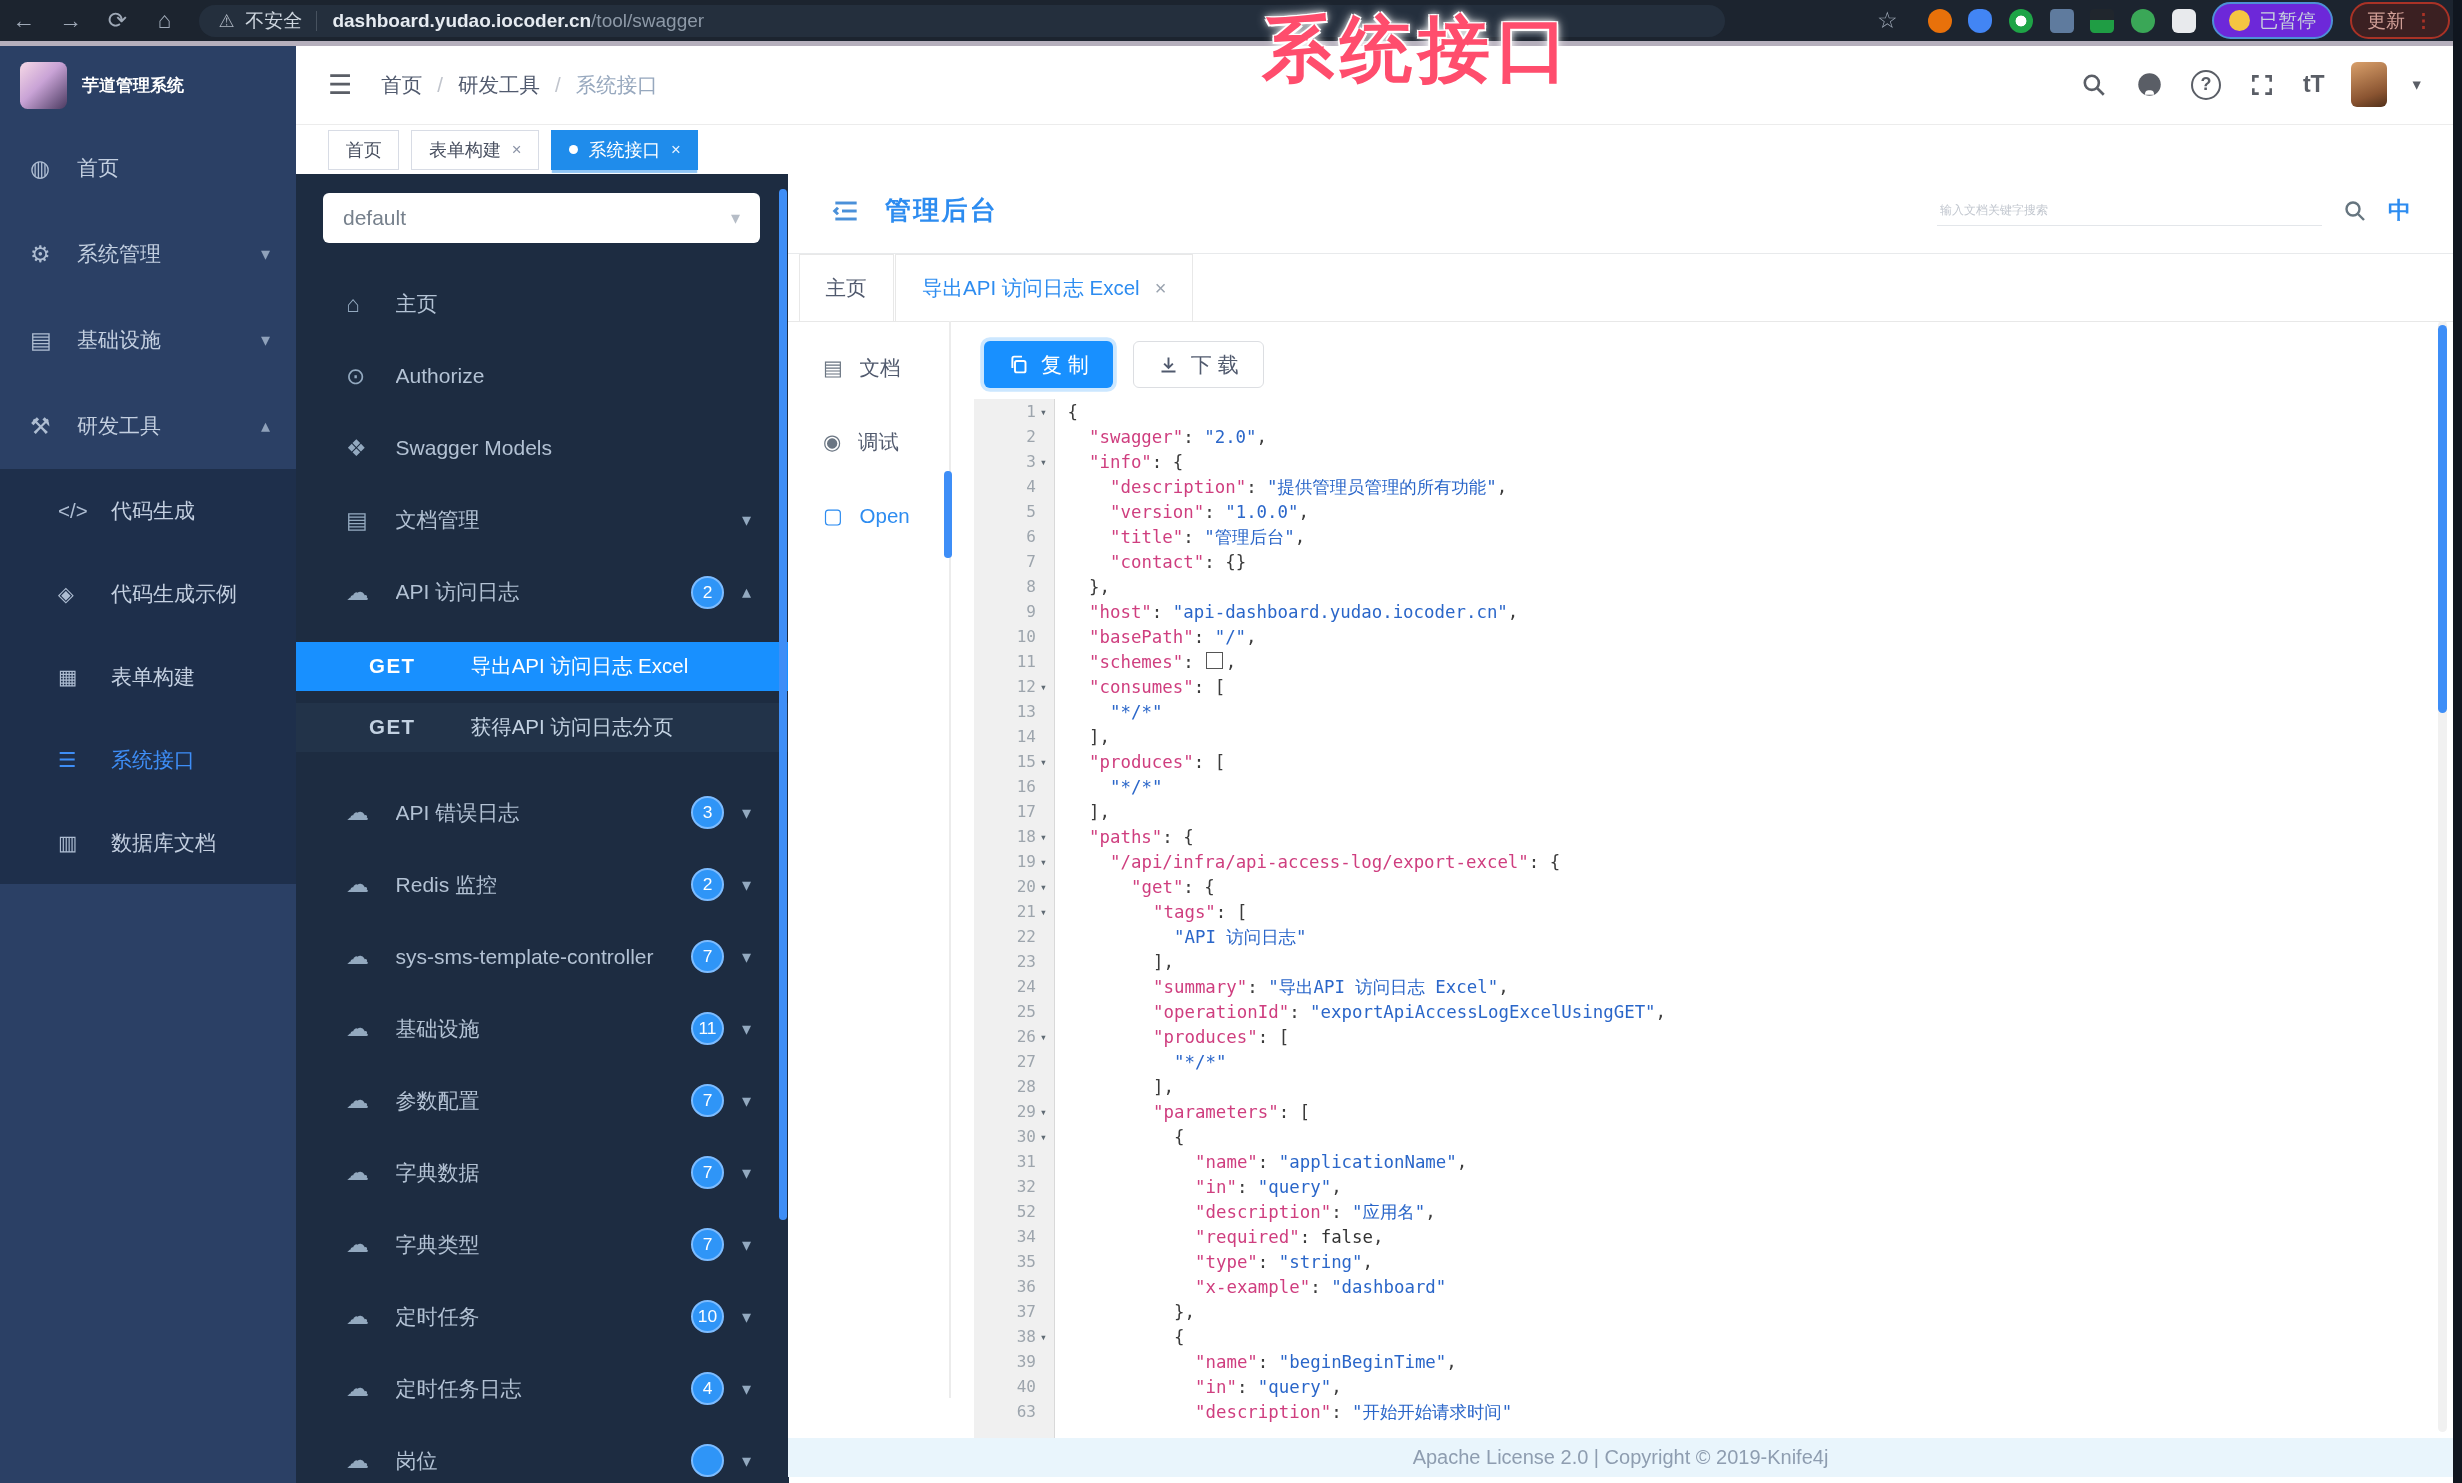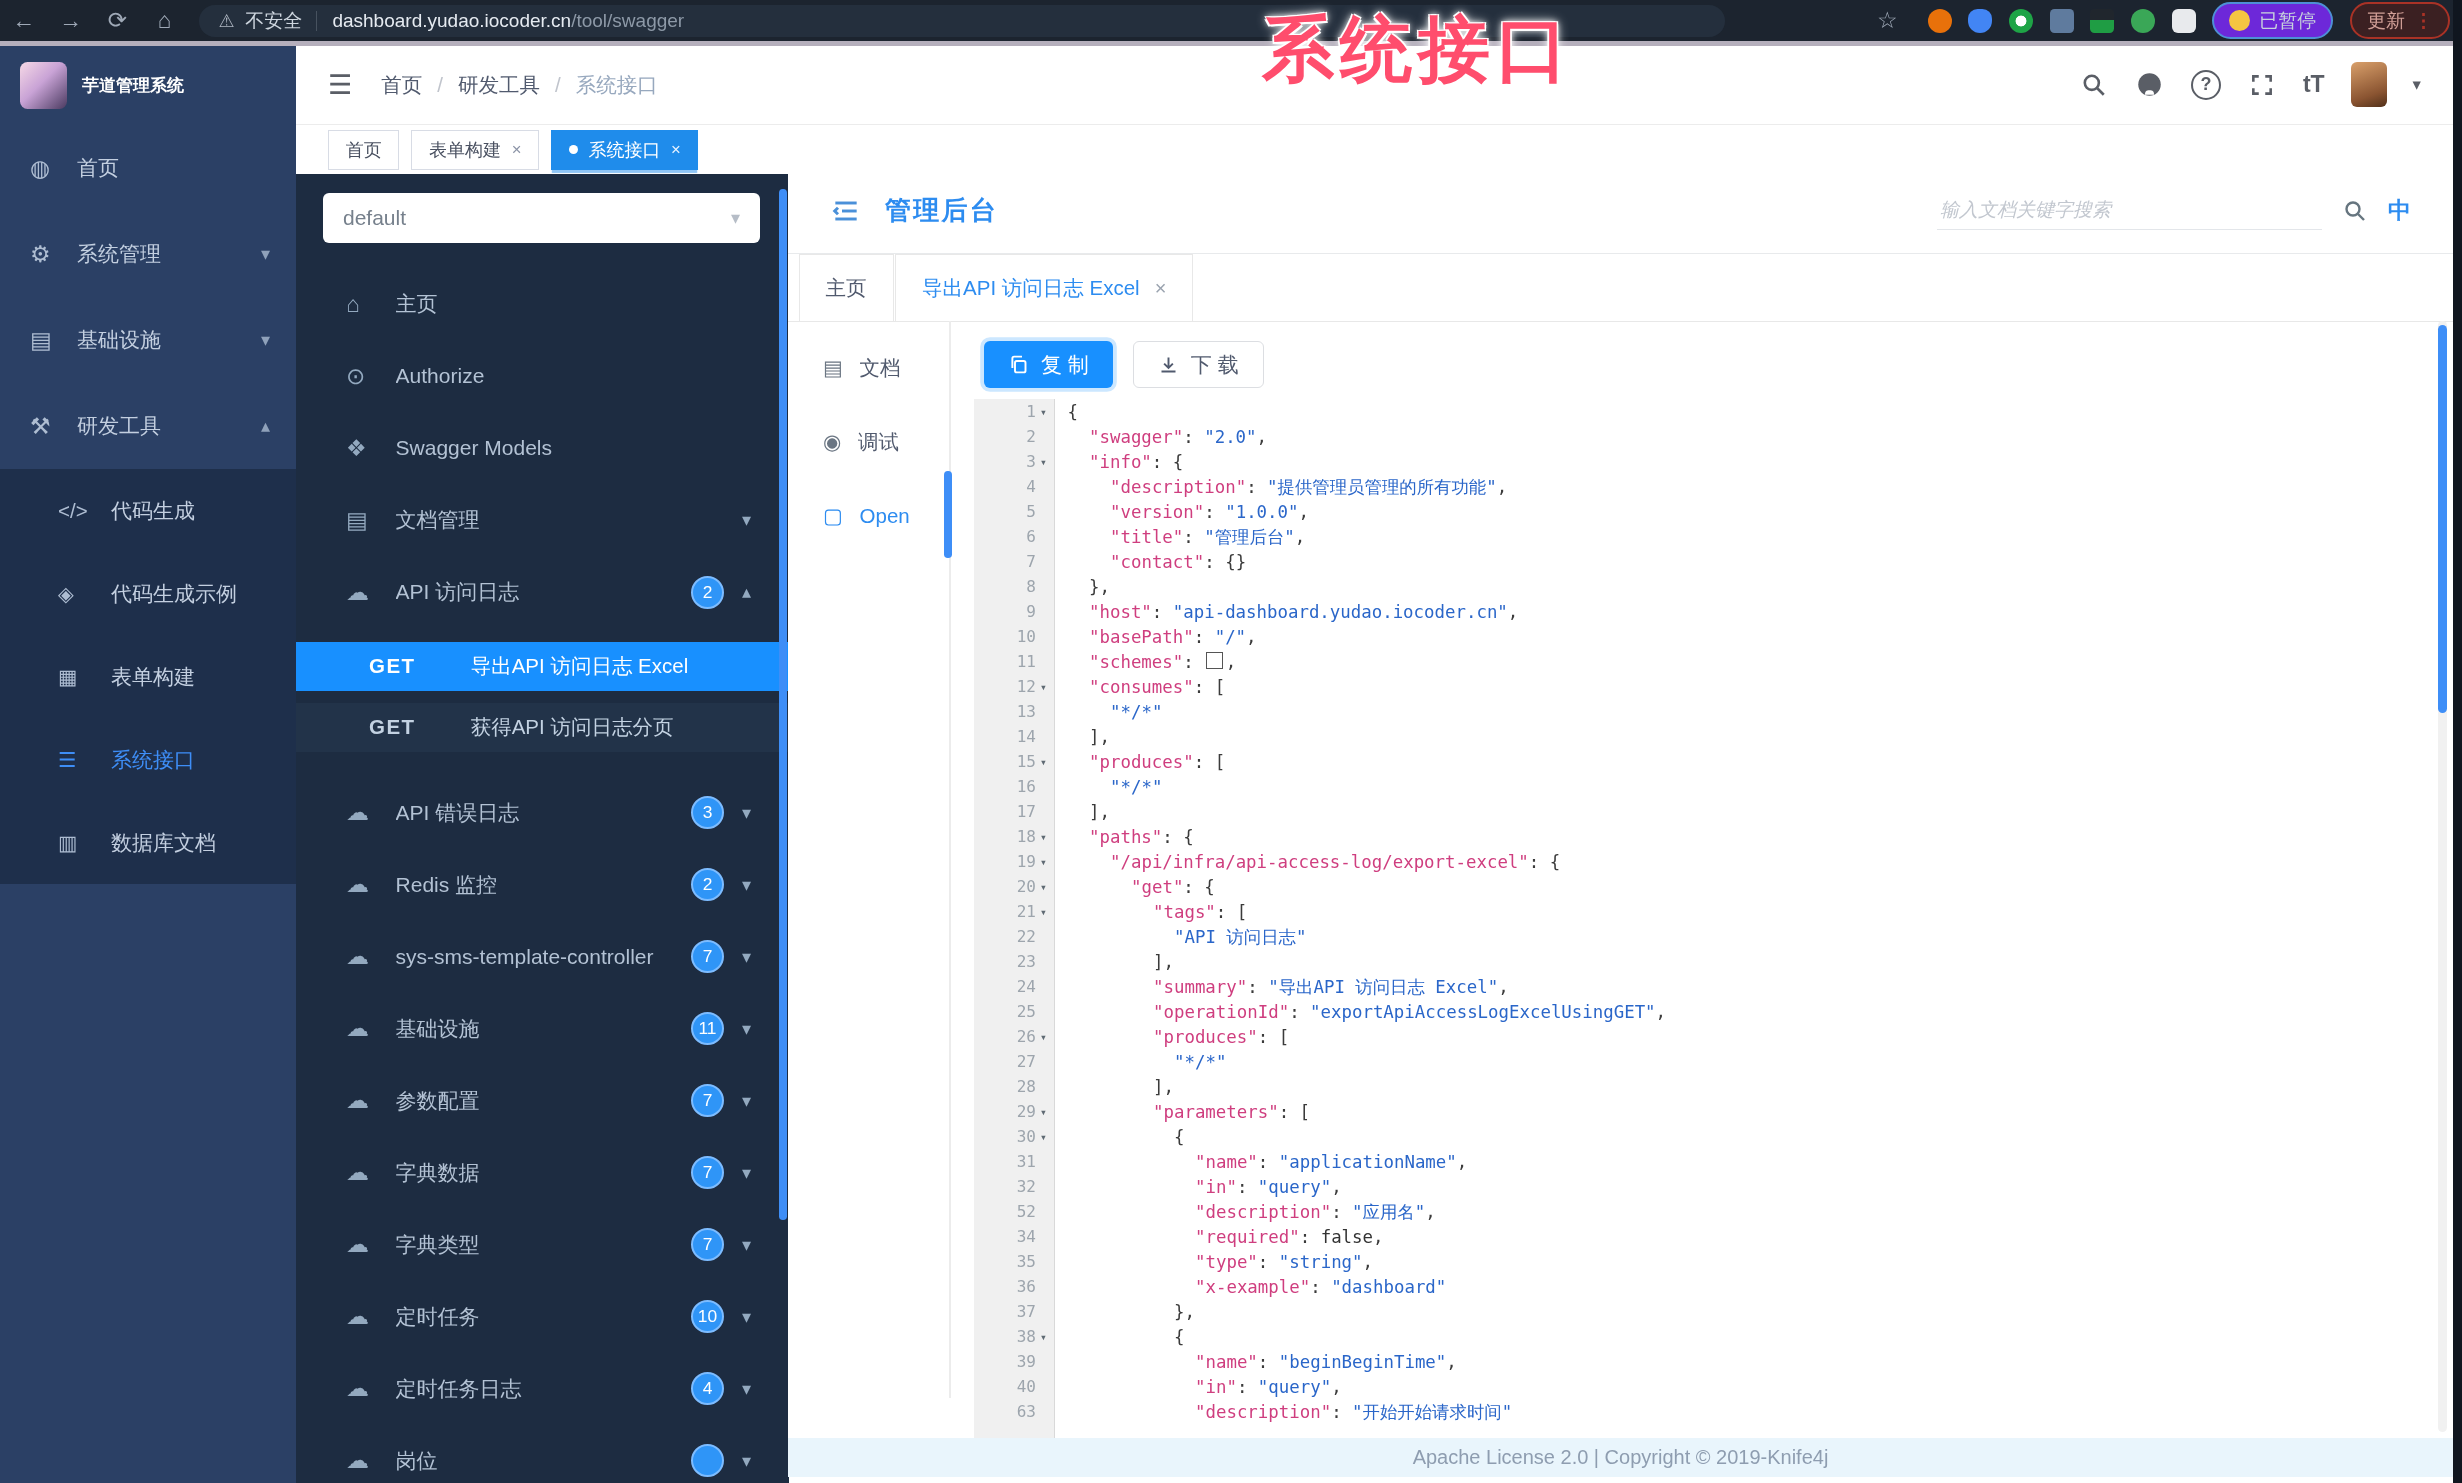--- a/index.html
+++ b/index.html
@@ -7,21 +7,21 @@
        font-family:"Liberation Sans",sans-serif;}
   
   .browser{position:absolute;left:0;top:0;width:2462px;height:41px;background:#1c242f;
            display:flex;align-items:center;z-index:30;}
   .b-ic{color:#9fa9b7;font-size:23px;width:47px;text-align:center;}
   .urlbar{height:32px;width:1486px;margin-left:10.6px;background:#242f3d;border-radius:16px;
           display:flex;align-items:center;padding:0 20px;font-size:19px;}
   .urlbar .warn{color:#aeb6c2;margin-right:10.6px;font-size:18px;}
   .urlbar .sec{color:#cdd5de;margin-right:13.6px;}
   .urlbar .vdiv{width:1.5px;height:20px;background:#47525f;margin-right:15px;}
-  .urlbar .host{color:#e6ebf1;font-weight:normal;}
+  .urlbar .host{color:#e6ebf1;font-weight:bold;}
   .urlbar .path{color:#8d99a7;}
   .b-right{margin-left:auto;display:flex;align-items:center;gap:16.7px;padding-right:12px;}
   .ext{width:24px;height:24px;border-radius:50%;flex:0 0 auto;}
   .pill{display:flex;align-items:center;gap:9px;border-radius:20px;padding:3.8px 15px;font-size:19px;}
   .pill.pause{border:2.3px solid #4e8fd6;background:#6d28d9;color:#c7d1dc;}
   .pill.update{border:2.3px solid #a93226;background:#3b2022;color:#cf9d96;}
   .emoji-face{width:21px;height:21px;border-radius:50%;background:#f5c542;}
   .strip{position:absolute;left:0;top:41px;width:2462px;height:4.5px;background:#b5afbc;z-index:30;}
   .redge{position:absolute;right:0;top:0;width:9px;height:1484px;background:#10161f;z-index:35;}
   
@@ -82,22 +82,22 @@
   .kop{height:49px;margin-bottom:12px;display:flex;align-items:center;padding-left:73px;gap:55px;
        background:#223349;color:#c3d2e2;font-size:20.5px;cursor:pointer;}
   .kop .m{font-weight:bold;letter-spacing:1.5px;}
   .kop.active{background:#1890ff;color:#fff;}
   .kscroll{position:absolute;right:2.3px;top:15px;width:7.6px;height:1031px;background:#3e8ef7;border-radius:3.8px;}
   
   .kmain{position:absolute;left:788px;top:168px;right:9px;height:1309px;background:#fff;}
   .kmh{height:85px;border-bottom:0.8px solid #e8eaec;display:flex;align-items:center;padding:0 42px;}
   .kmh .ti{color:#2d8cf0;font-size:26px;font-weight:600;letter-spacing:2.3px;margin-left:23px;}
   .ksearch{margin-left:auto;display:flex;align-items:center;gap:21px;}
-  .ksearch input{width:379px;border:none;border-bottom:1.5px solid #e3e6ea;outline:none;font-size:19px;
-                 color:#606a75;padding:7.6px 3px;font-family:"Liberation Sans",sans-serif;font-style:italic;}
+  .ksearch input{width:379px;border:none;border-bottom:1.5px solid #e3e6ea;outline:none;font-size:12px;
+                 color:#606a75;padding:7.6px 3px;font-family:"Liberation Sans",sans-serif;}
   .ksearch input::placeholder{color:#c2c7cf;}
   .langzh{color:#2d8cf0;font-size:23px;font-weight:bold;cursor:pointer;}
   .kmtabs{height:67px;border-bottom:0.8px solid #e8e8e8;display:flex;align-items:stretch;padding-left:10.6px;background:#fff;}
   .dtab{display:flex;align-items:center;padding:0 26px;border:0.8px solid #e8e8e8;border-bottom:none;
         font-size:20.5px;color:#515a6e;background:#fff;margin-right:1.5px;cursor:pointer;}
   .dtab.active{color:#2d8cf0;}
   .dtab .x{margin-left:15px;color:#9aa3af;font-size:20px;}
   .sidetabs{position:absolute;left:0;top:163px;width:161px;}
   .stab{height:74px;display:flex;align-items:center;padding-left:35px;gap:16.7px;font-size:20.5px;color:#515a6e;cursor:pointer;}
   .stab .ic{font-size:21px;color:#6b7683;}

